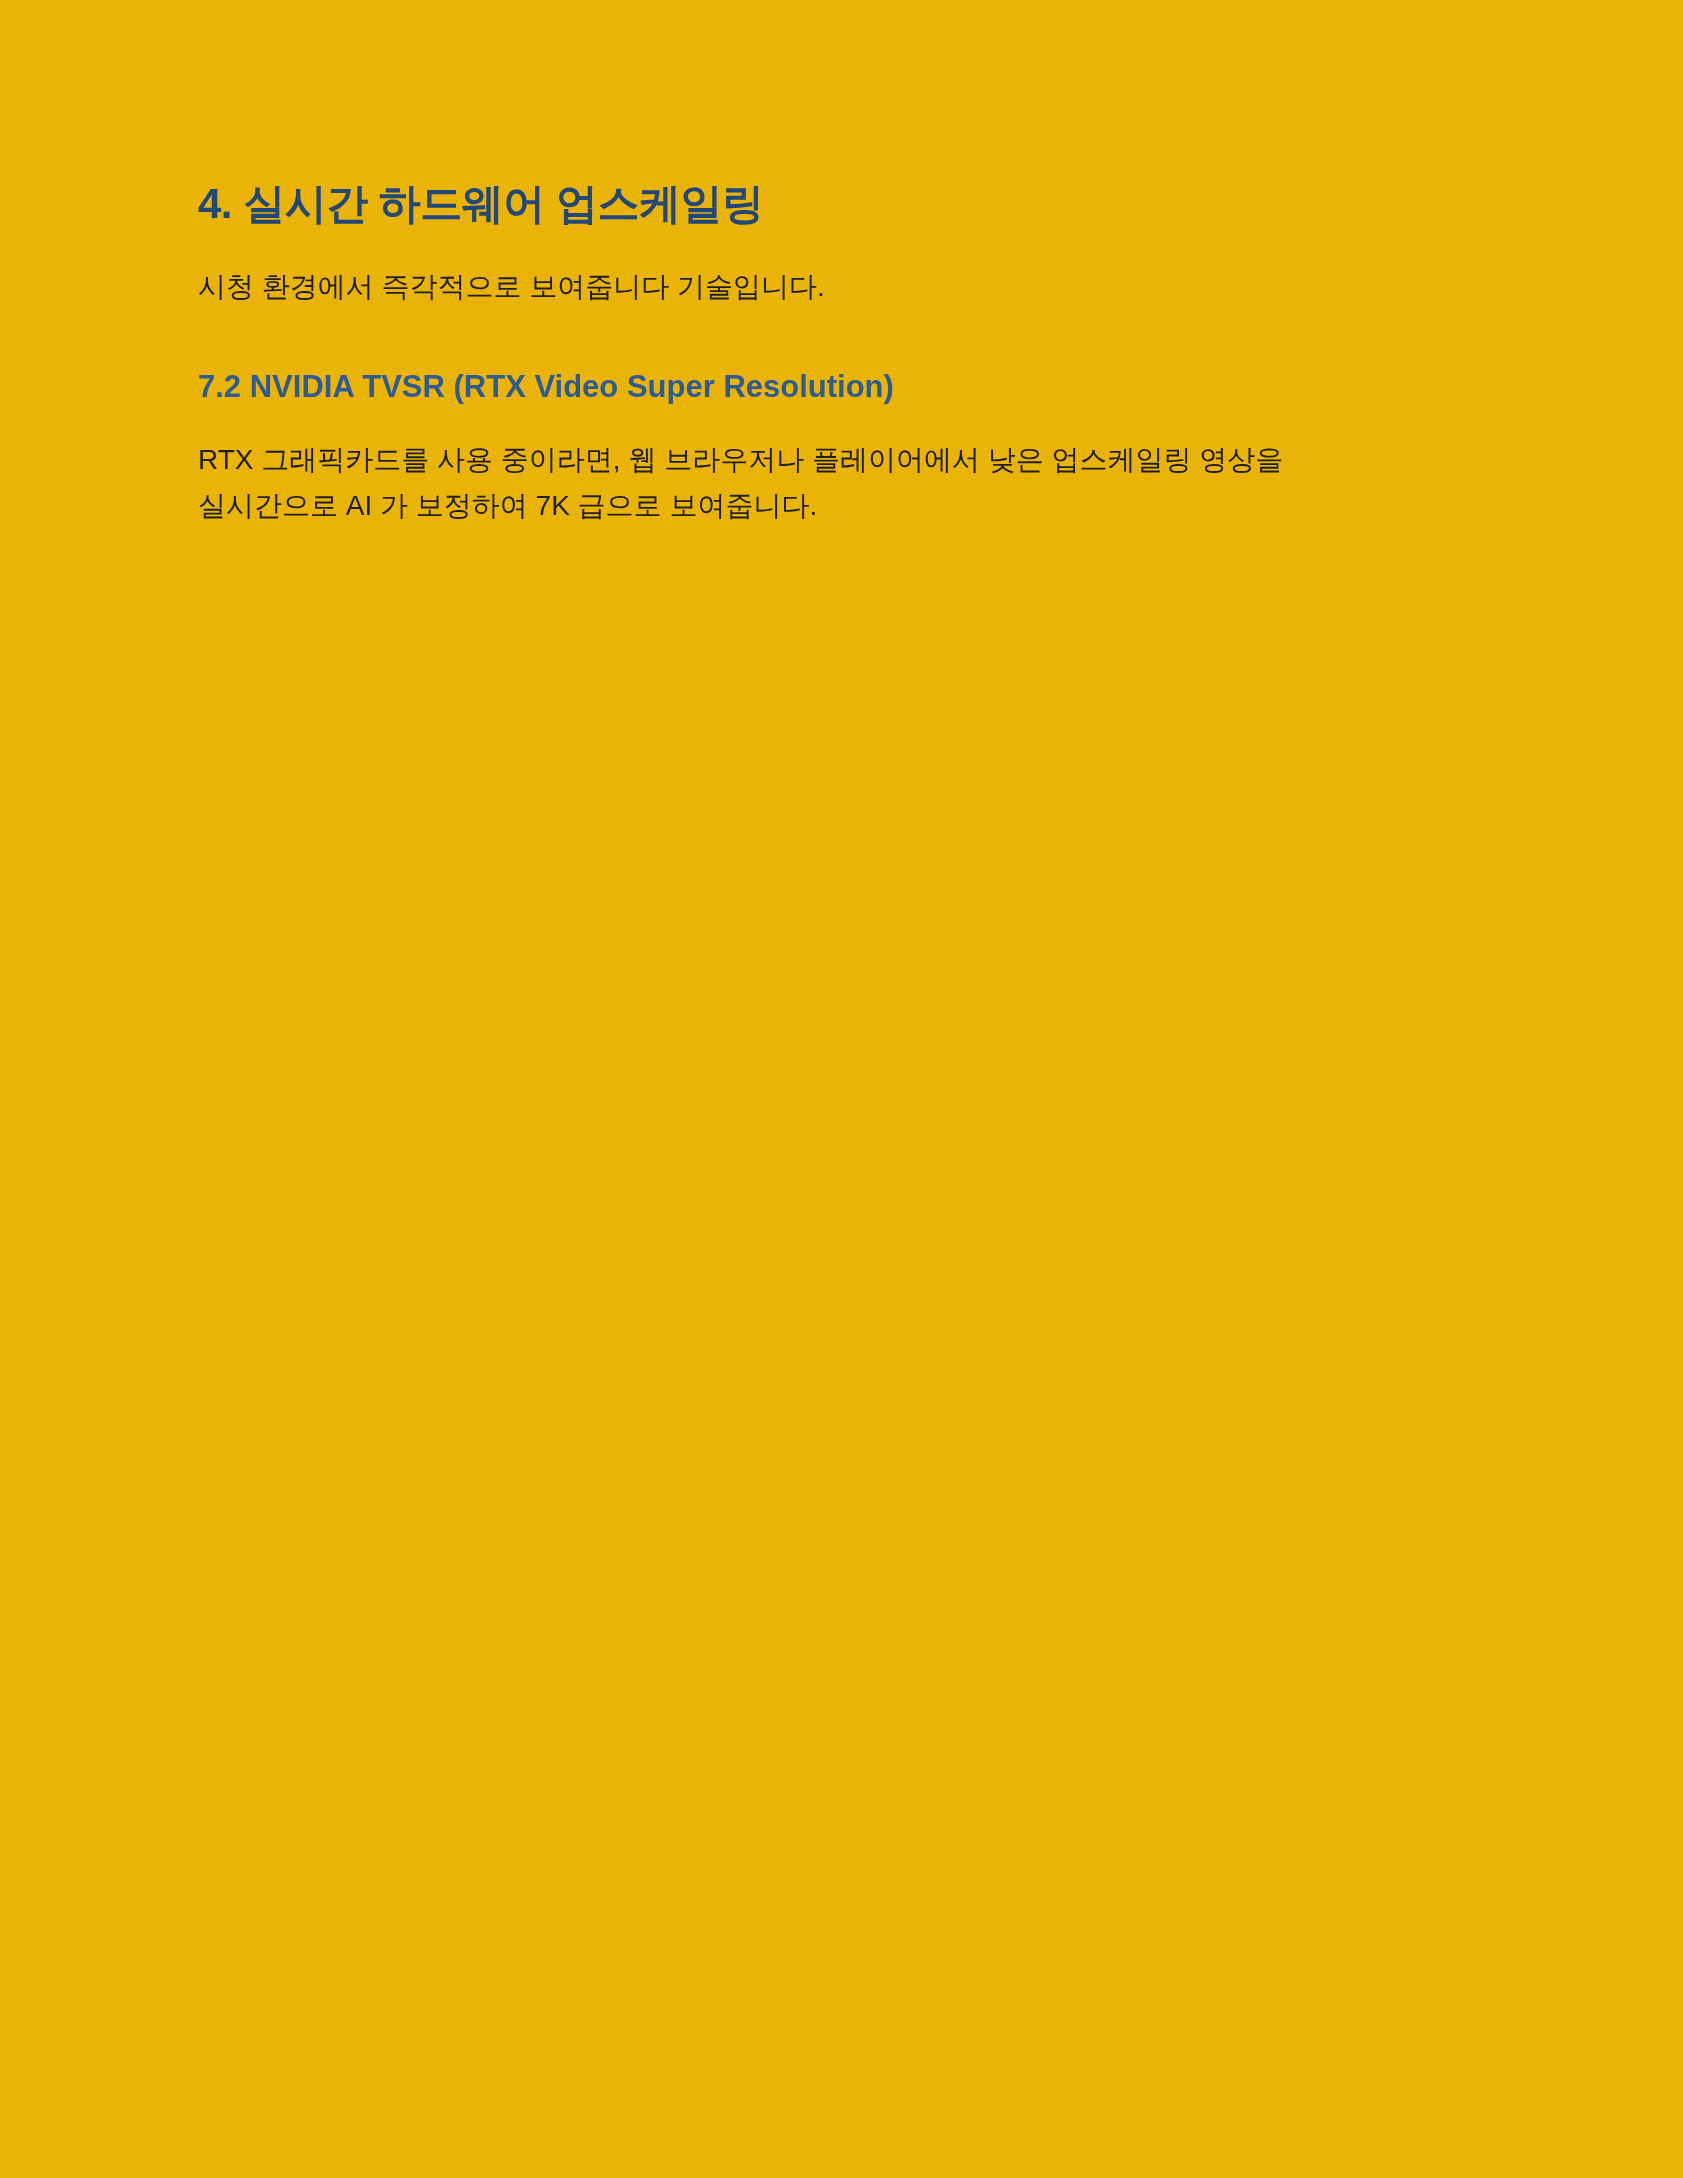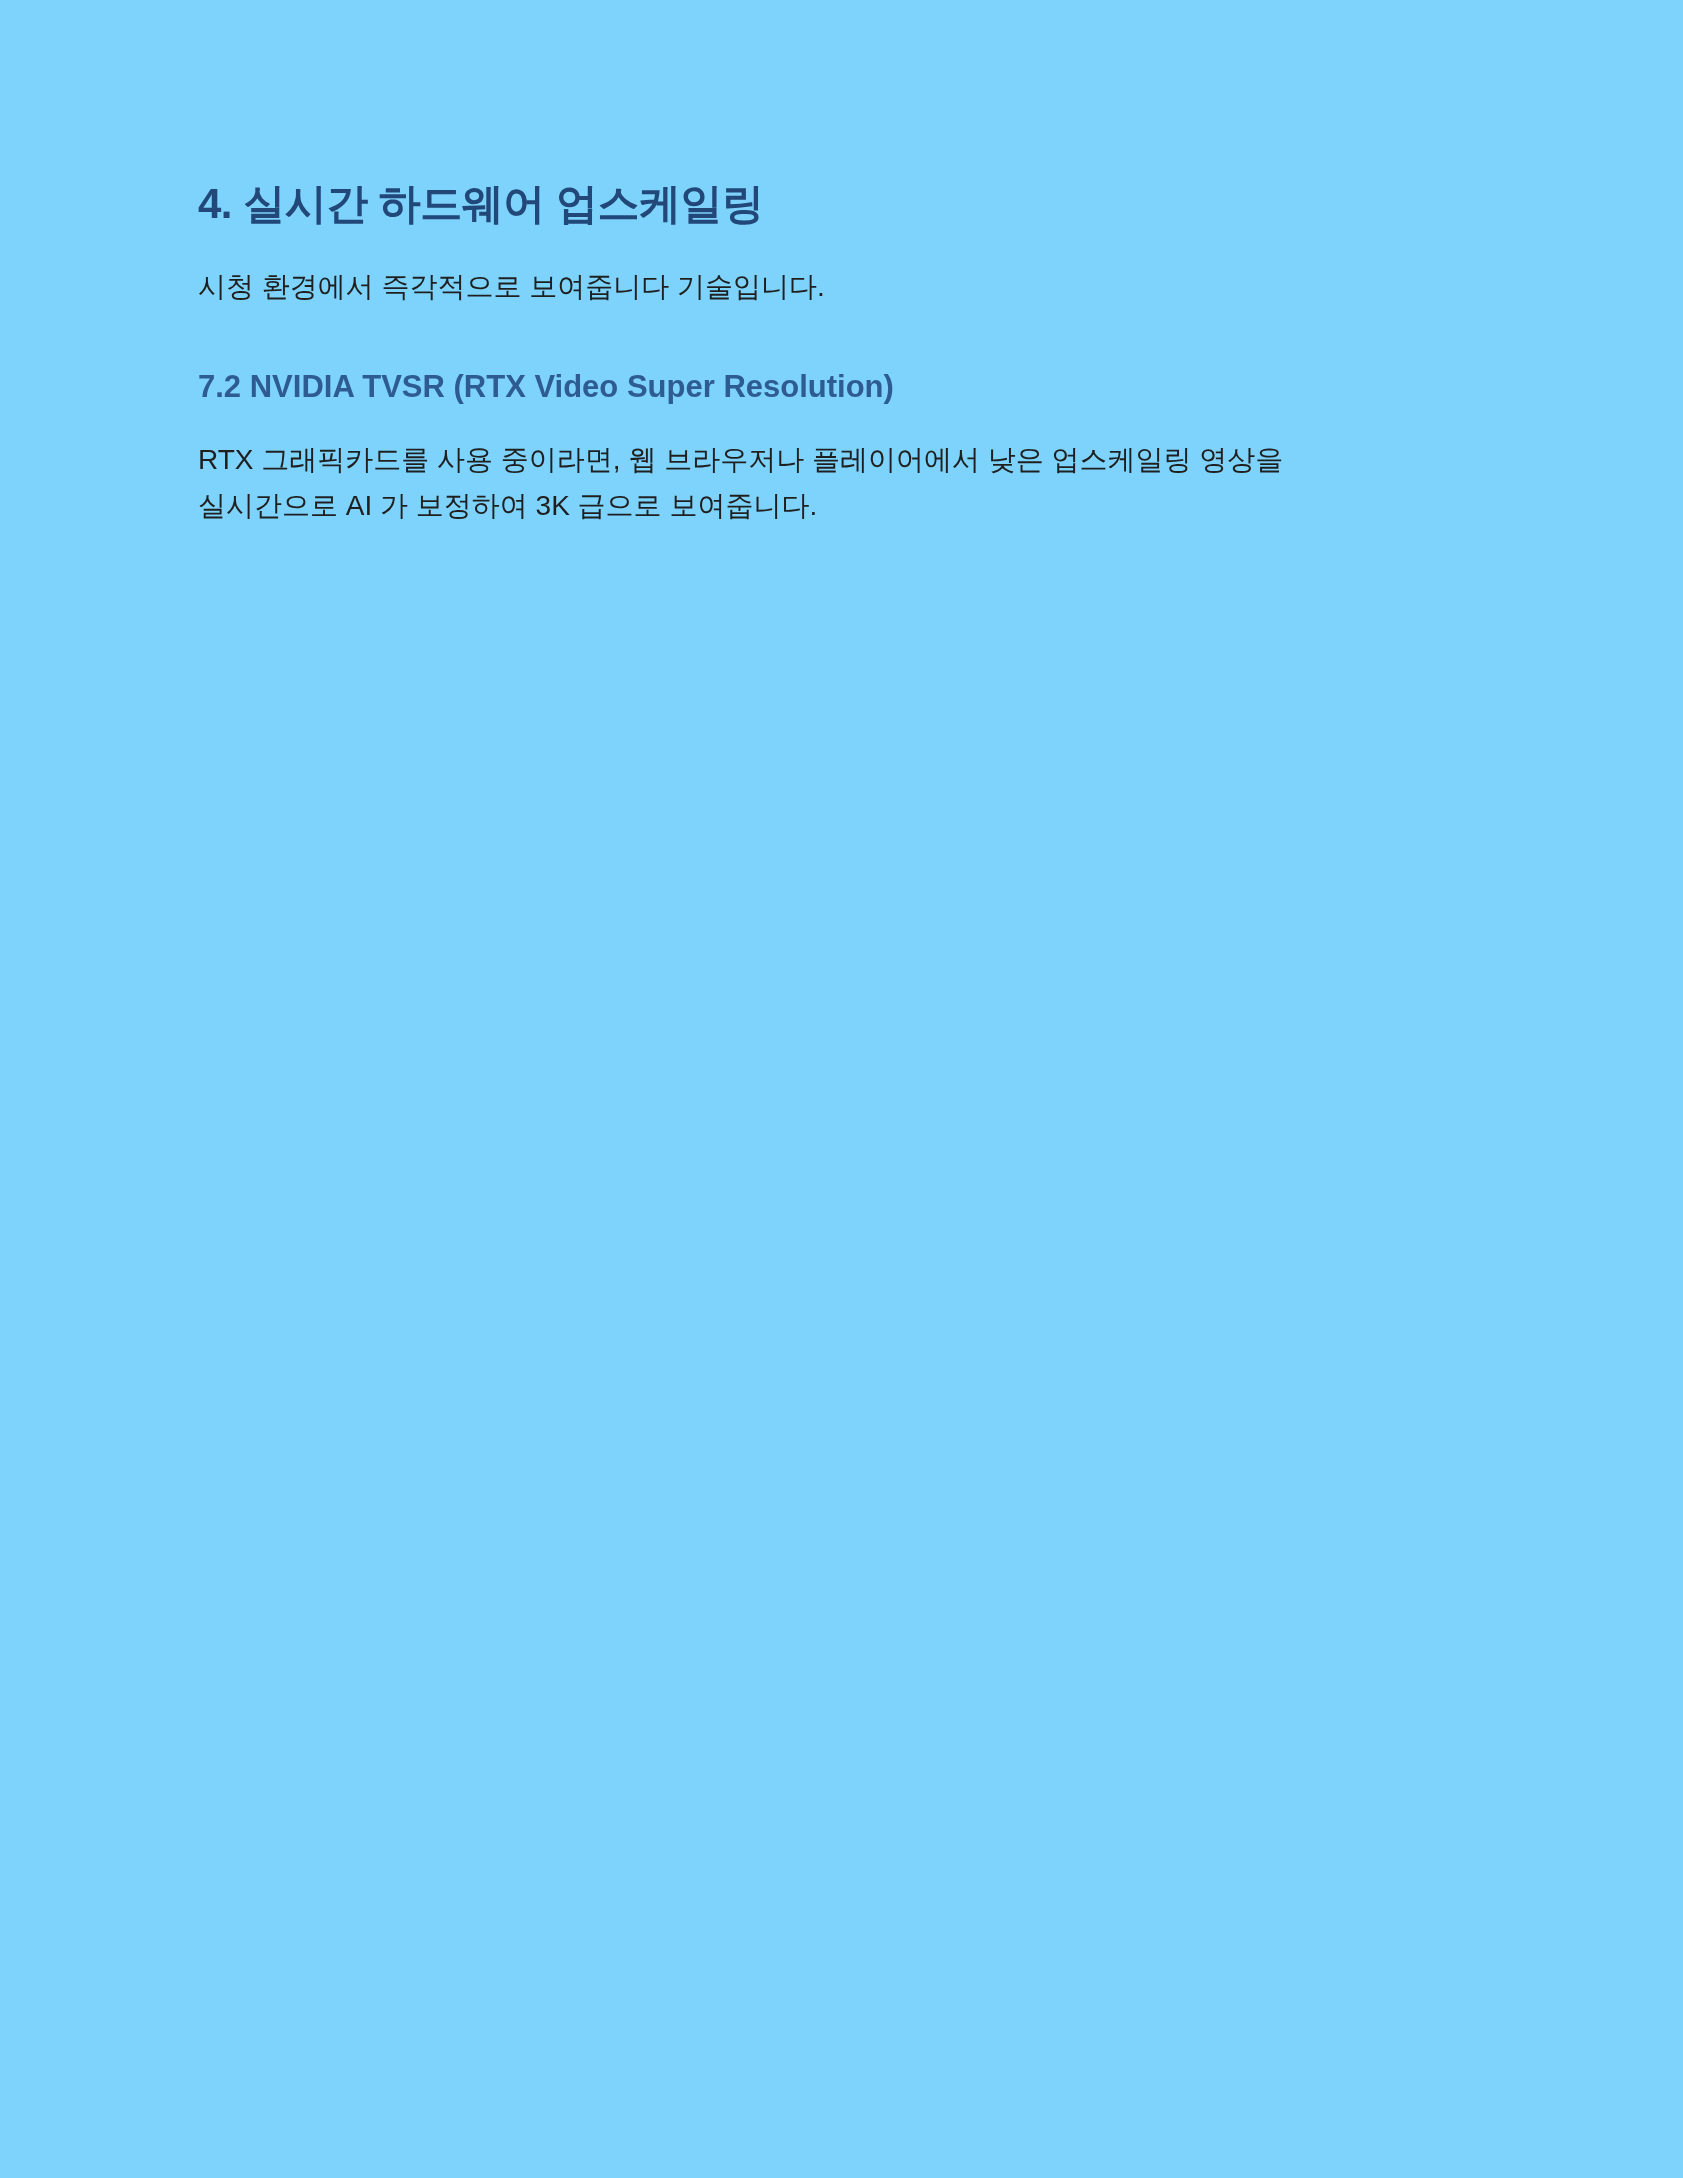--- a/index.html
+++ b/index.html
@@ -11,21 +11,21 @@
     width: 1683px;
     height: 2178px;
     font-family: "Liberation Sans", sans-serif;
     color: #1a1a1a;
     -webkit-font-smoothing: antialiased;
   }
   .page {
     position: relative;
     width: 1683px;
     height: 2178px;
-    background: #7dd3fc;
+    background: #eab308;
     box-sizing: border-box;
     padding: 178px 198px 0 198px;
   }
   .content {
     width: 1168px;
   }
   .h1 {
     font-size: 42px;
     font-weight: bold;
     color: #22487a;
@@ -66,18 +66,18 @@
   <div class="content">
 
     <h1 class="h1">4. 실시간 하드웨어 업스케일링</h1>
 
     <p class="body-text">시청 환경에서 즉각적으로 보여줍니다 기술입니다.</p>
 
     <h2 class="h2">7.2 NVIDIA TVSR (RTX Video Super Resolution)</h2>
 
     <p class="para-block">
       <span class="line">RTX 그래픽카드를 사용 중이라면, 웹 브라우저나 플레이어에서 낮은 업스케일링 영상을</span>
-      <span class="line">실시간으로 AI 가 보정하여 3K 급으로 보여줍니다.</span>
+      <span class="line">실시간으로 AI 가 보정하여 7K 급으로 보여줍니다.</span>
     </p>
 
   </div>
 </div>
 
 
 </body></html>

